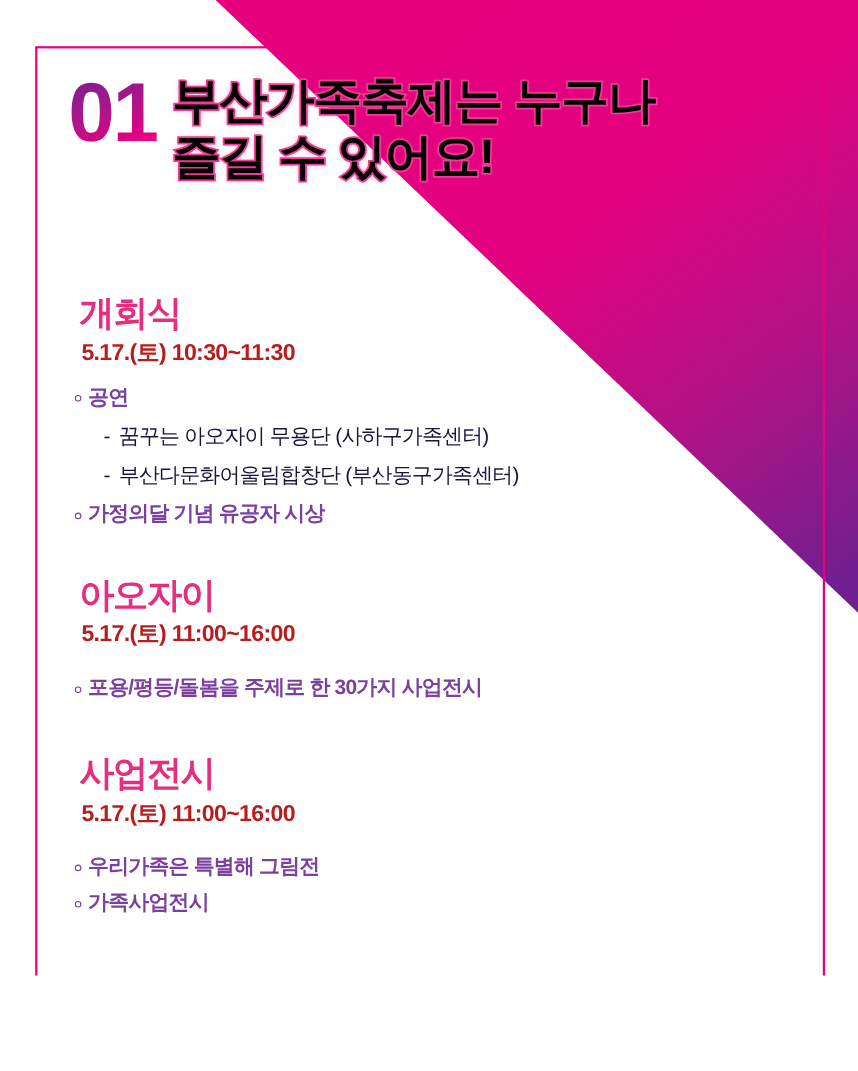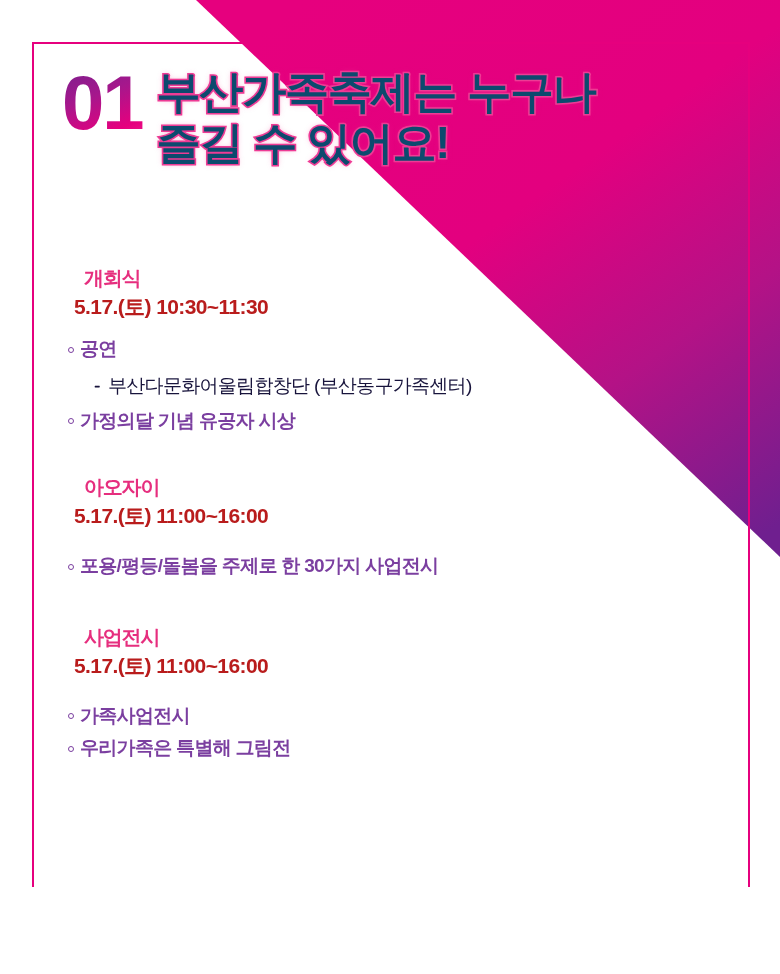--- a/index.html
+++ b/index.html
@@ -65,21 +65,21 @@
     flex: 0 0 auto;
     margin-top: 2px;
   }
 
   .headline {
     flex: 1 1 auto;
     font-size: 44px;
     font-weight: 700;
     line-height: 1.17;
     letter-spacing: -1.2px;
-    color: #0c4a6e;
+    color: #000000;
     -webkit-text-stroke: 3.2px #ef3d96;
     paint-order: stroke fill;
     text-shadow:
       0 0 3px rgba(239, 61, 150, 0.55),
       0 0 6px rgba(239, 61, 150, 0.35);
     white-space: pre-line;
   }
 
   
   .sections {
@@ -88,26 +88,26 @@
     top: 268px;
     width: 660px;
   }
 
   .section {
     margin-bottom: 34px;
   }
   .section:last-child { margin-bottom: 0; }
 
   .section-title {
-    font-size: 20px;
+    font-size: 32px;
     font-weight: 700;
     line-height: 1.05;
     letter-spacing: -1.2px;
     color: #e62e7e;
-    margin: 0 0 4px 16px;
+    margin: 0 0 4px 4px;
   }
 
   .section-time {
     font-size: 21px;
     font-weight: 700;
     letter-spacing: -0.6px;
     color: #b91c1c;
     margin: 0 0 16px 6px;
   }
 
@@ -199,20 +199,21 @@
     <div class="section section-opening">
       <h2 class="section-title">개회식</h2>
       <div class="section-time">5.17.(토) 10:30~11:30</div>
       <ul class="bullet-list">
         <li class="bullet-item">
           <span class="bullet-marker"></span>
           <span>공연</span>
           <ul class="sub-list">
             <li class="sub-item">
               <span class="sub-marker">-</span>
+              <span>꿈꾸는 아오자이 무용단 (사하구가족센터)</span>
             </li>
             <li class="sub-item">
               <span class="sub-marker">-</span>
               <span>부산다문화어울림합창단 (부산동구가족센터)</span>
             </li>
           </ul>
         </li>
         <li class="bullet-item">
           <span class="bullet-marker"></span>
           <span>가정의달 기념 유공자 시상</span>
@@ -230,23 +231,23 @@
         </li>
       </ul>
     </div>
 
     <div class="section section-exhibit">
       <h2 class="section-title">사업전시</h2>
       <div class="section-time">5.17.(토) 11:00~16:00</div>
       <ul class="bullet-list">
         <li class="bullet-item">
           <span class="bullet-marker"></span>
+          <span>우리가족은 특별해 그림전</span>
+        </li>
+        <li class="bullet-item">
+          <span class="bullet-marker"></span>
           <span>가족사업전시</span>
-        </li>
-        <li class="bullet-item">
-          <span class="bullet-marker"></span>
-          <span>우리가족은 특별해 그림전</span>
         </li>
       </ul>
     </div>
 
   </div>
 </div>
 
 </body></html>

